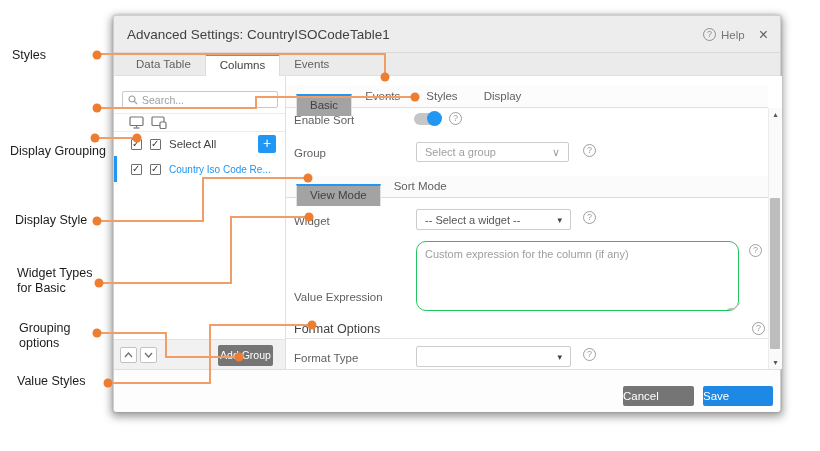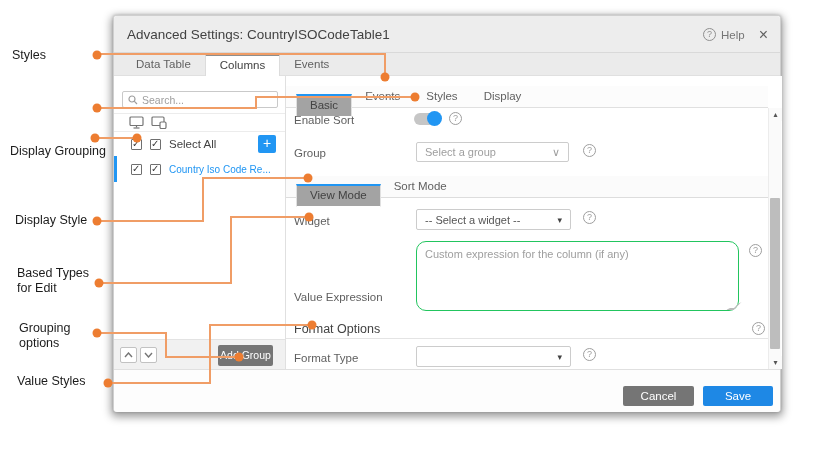--- a/index.html
+++ b/index.html
@@ -99,39 +99,39 @@
              border-left:1px solid #ececec; }
   .vs-arrow { position:absolute; left:0; width:13px; height:13px; text-align:center; font-size:8px;
               color:#555; line-height:13px; cursor:pointer; background:#fafafa; }
   .vs-thumb { position:absolute; left:1px; top:90px; width:10px; height:151px; background:#bdbdbd;
               border-radius:1px; cursor:pointer; }
 
   
   .dlg-footer { position:absolute; left:0; top:353px; width:100%; height:43px; background:#fdfdfd;
                 border-top:1px solid #e0e0e0; border-radius:0 0 3px 3px; }
   .btn { position:absolute; top:16px; height:20px; border-radius:2px; color:#fff; font-size:11.5px;
-         text-align:center; line-height:20px; cursor:pointer; }
+         text-align:left; line-height:20px; cursor:pointer; }
   .btn-cancel { left:509px; width:71px; background:#757575; }
   .btn-save { left:589px; width:70px; background:#1E88E5; }
   .anno-label { position:absolute; z-index:30; font-size:12.5px; color:#1c1c1c; line-height:15px; }
   .aline { position:absolute; background:#f09d66; z-index:29; }
   .adot { position:absolute; width:9px; height:9px; background:#ED7D31; border-radius:50%;
           transform:translate(-50%,-50%); z-index:31; }
 
   svg { display:block; }
 </style>
 </head>
 <body>
 
 <div class="stage">
 
   <div class="anno-label" style="left:12px;top:48px;width:70px;">Styles</div>
   <div class="anno-label" style="left:10px;top:144px;width:110px;">Display Grouping</div>
   <div class="anno-label" style="left:15px;top:213px;width:100px;">Display Style</div>
-  <div class="anno-label" style="left:17px;top:266px;width:90px;">Based Types for Edit</div>
+  <div class="anno-label" style="left:17px;top:266px;width:90px;">Widget Types for Basic</div>
   <div class="anno-label" style="left:19px;top:321px;width:66px;">Grouping options</div>
   <div class="anno-label" style="left:17px;top:374px;width:100px;">Value Styles</div>
 
   <div class="adot" style="left:97px;top:55px;"></div>
   <div class="aline" style="left:97px;top:53px;width:289px;height:2px;"></div>
   <div class="aline" style="left:384px;top:53px;width:2px;height:22px;"></div>
   <div class="adot" style="left:385px;top:77px;"></div>
 
   <div class="adot" style="left:97px;top:108px;"></div>
   <div class="aline" style="left:97px;top:107px;width:160px;height:2px;"></div>

